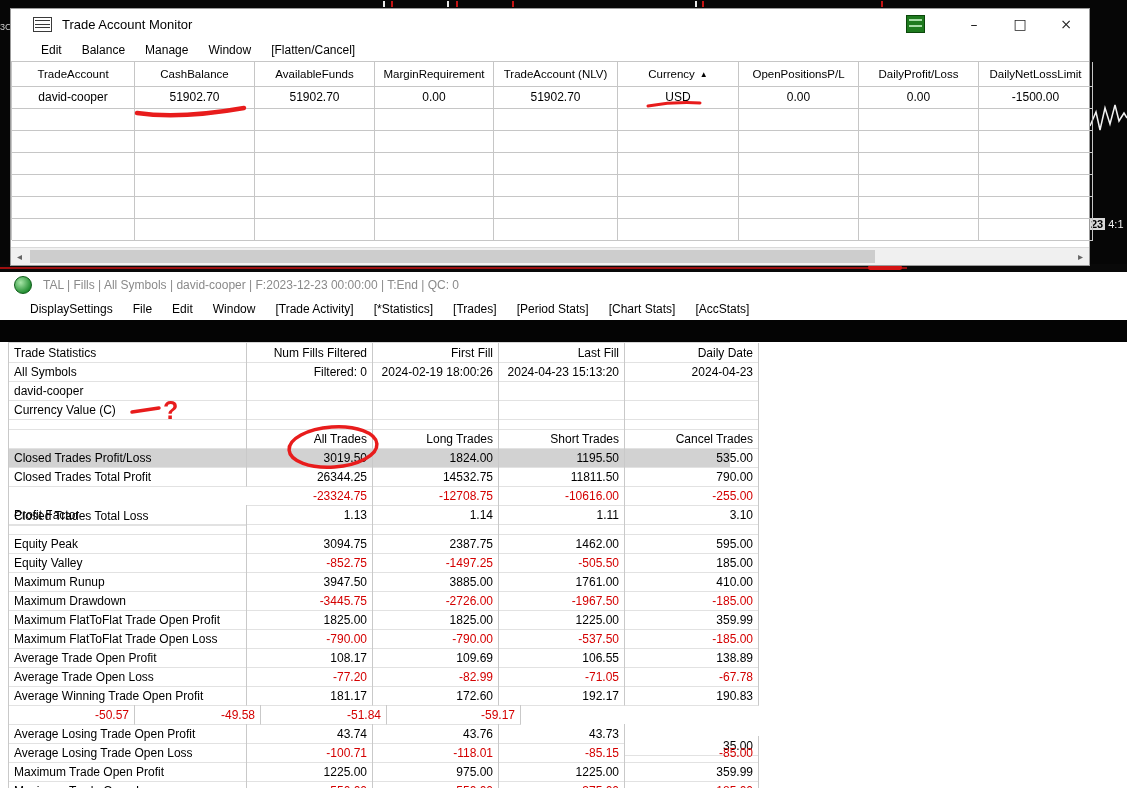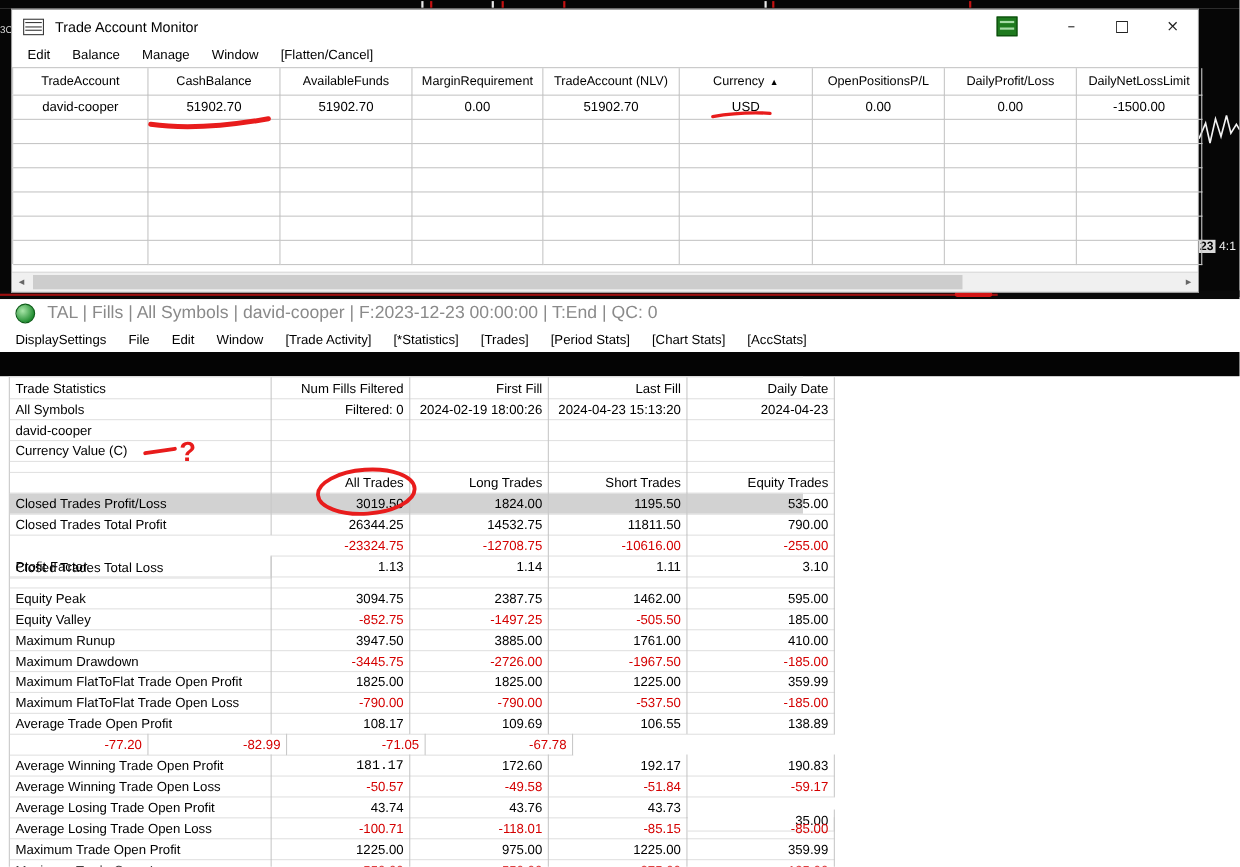--- a/index.html
+++ b/index.html
@@ -14,51 +14,51 @@
   .bg-right{position:absolute;left:1088px;top:8px;width:39px;height:262px;background:#060606;overflow:hidden;z-index:1}
   .axis{position:absolute;left:1px;top:210px;color:#f0f0f0;font-size:11px;display:flex;gap:3px;align-items:center;white-space:nowrap}
   .daybox{background:#d9d9d9;color:#000;padding:0 2px;font-weight:bold}
   .bg-gap{position:absolute;left:0;top:264px;width:1127px;height:8px;background:#090909;z-index:1}
   .redline{position:absolute;left:0;top:3px;width:907px;height:2px;background:#9c0f0f}
   .redblob{position:absolute;left:868px;top:1px;width:34px;height:5px;background:#d41414;border-radius:3px}
 
   
   #am-window{position:absolute;left:10px;top:8px;width:1078px;height:256px;background:#fff;
              border:1px solid #9b9b9b;z-index:2}
-  .titlebar{height:30px;display:flex;align-items:center;padding-left:10px}
+  .titlebar{height:30px;display:flex;align-items:center;padding-left:22px}
   .win-icon{width:15px;height:13px;border:1px solid #3a3a3a;margin-right:10px;display:inline-flex;
             flex-direction:column;justify-content:space-evenly;padding:0 1px;background:#fff}
   .win-icon i{height:1px;background:#3a3a3a;display:block}
   .title{font-size:13px}
   .spacer{flex:1}
   .green-ico{width:17px;height:16px;background:#1e7a1e;border:1px solid #0b470b;margin-right:26px;position:relative}
   .green-ico:before{content:"";position:absolute;left:2px;right:2px;top:3px;height:2px;background:#a5dba5}
   .green-ico:after{content:"";position:absolute;left:2px;right:2px;top:9px;height:2px;background:#a5dba5}
   .cap{width:46px;height:30px;display:flex;align-items:center;justify-content:center;font-size:14px;
        color:#222;font-family:"DejaVu Sans",sans-serif}
-  .menubar{display:flex;align-items:center;height:22px;padding-left:4px}
+  .menubar{display:flex;align-items:center;height:22px;padding-left:20px}
   .menu-item{padding:0 10px;white-space:nowrap;font-size:12px}
   #am-header{display:flex;height:24px;border-top:1px solid #c6c6c6;border-left:1px solid #c6c6c6}
   .am-cell{border-right:1px solid #c6c6c6;border-bottom:1px solid #c6c6c6;display:flex;align-items:center;
            justify-content:center;white-space:nowrap;overflow:hidden;flex:0 0 auto;height:100%}
   .am-h{font-size:11.5px}
   .sort{font-size:8px;margin-left:5px}
   .am-row{display:flex;height:22px;border-left:1px solid #c6c6c6}
   .hscroll{position:absolute;left:0;right:0;bottom:0;height:17px;background:#f0f0f0;display:flex;
            align-items:center;border-top:1px solid #dadada}
   .arr{width:17px;text-align:center;color:#666;font-size:10px;font-family:"DejaVu Sans",sans-serif}
   .track{flex:1;height:17px;position:relative}
   .thumb{position:absolute;left:2px;top:2px;height:13px;width:845px;background:#cdcdcd}
 
   
   #tal-window{position:absolute;left:0;top:272px;width:1127px;height:516px;background:#fff;z-index:2}
   .tal-titlebar{height:25px;display:flex;align-items:center;padding-left:14px}
   .globe{width:16px;height:16px;border-radius:50%;margin-right:11px;border:1px solid #0d5c18;
          background:radial-gradient(circle at 35% 35%, #a8e6a8, #1d8a2d 75%)}
-  .tal-title{color:#8a8a8a;font-size:16px}
+  .tal-title{color:#8a8a8a;font-size:12px}
   #tal-menu{height:23px}
   .blackbar{height:22px;background:#040404}
   #tal-table{position:absolute;left:8px;top:70px;width:721px;border-left:1px solid #c9c9c9;
              border-top:1px solid #d5d5d5;background:#fff}
   .tal-row{display:flex;height:19px}
   .tal-row.spacer{height:10px}
   .tal-row.hl{background:#d2d2d2}
   .tal-cell{border-right:1px solid #c9c9c9;border-bottom:1px solid #e2e2e2;display:flex;align-items:center;
             white-space:nowrap;overflow:hidden;flex:0 0 auto;height:100%;font-size:12px}
   .lbl{padding-left:5px;justify-content:flex-start}
@@ -289,21 +289,21 @@
         <div class="tal-cell val" style="width: 120px;"></div>
         <div class="tal-cell val" style="width: 120px;"></div>
         <div class="tal-cell val" style="width: 120px;"></div>
         <div class="tal-cell val" style="width: 128px;"></div>
       </div>
       <div class="tal-row">
         <div class="tal-cell lbl" style="width: 232px;"></div>
         <div class="tal-cell val" style="width: 120px;">All Trades</div>
         <div class="tal-cell val" style="width: 120px;">Long Trades</div>
         <div class="tal-cell val" style="width: 120px;">Short Trades</div>
-        <div class="tal-cell val" style="width: 128px;">Equity Trades</div>
+        <div class="tal-cell val" style="width: 128px;">Cancel Trades</div>
       </div>
       <div class="tal-row hl">
         <div class="tal-cell lbl" style="width: 232px;">Closed Trades Profit/Loss</div>
         <div class="tal-cell val" style="width: 120px;">3019.50</div>
         <div class="tal-cell val" style="width: 120px;">1824.00</div>
         <div class="tal-cell val" style="width: 120px;">1195.50</div>
         <div class="tal-cell val" style="width: 128px;">535.00</div>
       </div>
       <div class="tal-row">
         <div class="tal-cell lbl" style="width: 232px;">Closed Trades Total Profit</div>
@@ -376,34 +376,34 @@
         <div class="tal-cell val neg" style="width: 128px;">-185.00</div>
       </div>
       <div class="tal-row">
         <div class="tal-cell lbl" style="width: 232px;">Average Trade Open Profit</div>
         <div class="tal-cell val" style="width: 120px;">108.17</div>
         <div class="tal-cell val" style="width: 120px;">109.69</div>
         <div class="tal-cell val" style="width: 120px;">106.55</div>
         <div class="tal-cell val" style="width: 128px;">138.89</div>
       </div>
       <div class="tal-row">
+        <div class="tal-cell lbl" style="width: 232px;">Average Trade Open Loss</div>
         <div class="tal-cell val neg" style="width: 120px;">-77.20</div>
         <div class="tal-cell val neg" style="width: 120px;">-82.99</div>
         <div class="tal-cell val neg" style="width: 120px;">-71.05</div>
         <div class="tal-cell val neg" style="width: 128px;">-67.78</div>
       </div>
       <div class="tal-row">
         <div class="tal-cell lbl" style="width: 232px; text-align: right;">Average Winning Trade Open Profit</div>
-        <div class="tal-cell val" style="width: 120px; font-family: Liberation Mono, monospace;">181.17</div>
+        <div class="tal-cell val" style="width: 120px;">181.17</div>
         <div class="tal-cell val" style="width: 120px;">172.60</div>
         <div class="tal-cell val" style="width: 120px;">192.17</div>
         <div class="tal-cell val" style="width: 128px;">190.83</div>
       </div>
       <div class="tal-row">
-        <div class="tal-cell lbl" style="width: 232px;">Average Winning Trade Open Loss</div>
         <div class="tal-cell val neg" style="width: 120px;">-50.57</div>
         <div class="tal-cell val neg" style="width: 120px;">-49.58</div>
         <div class="tal-cell val neg" style="width: 120px;">-51.84</div>
         <div class="tal-cell val neg" style="width: 128px;">-59.17</div>
       </div>
       <div class="tal-row">
         <div class="tal-cell lbl" style="width: 232px;">Average Losing Trade Open Profit</div>
         <div class="tal-cell val" style="width: 120px;">43.74</div>
         <div class="tal-cell val" style="width: 120px;">43.76</div>
         <div class="tal-cell val" style="width: 120px;">43.73</div>

